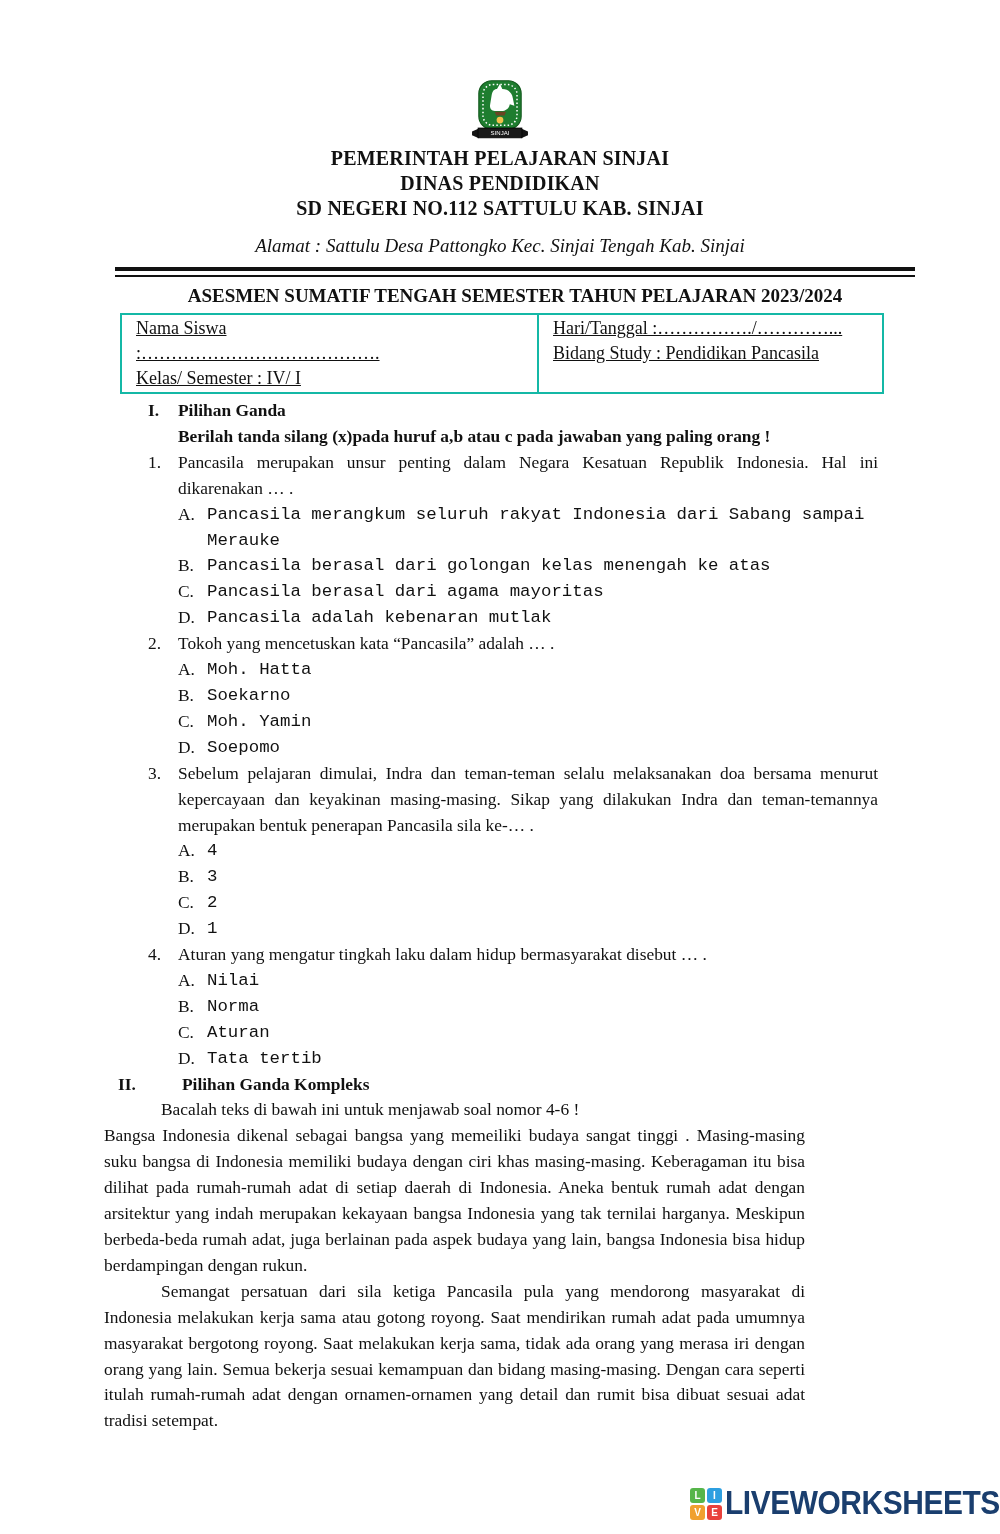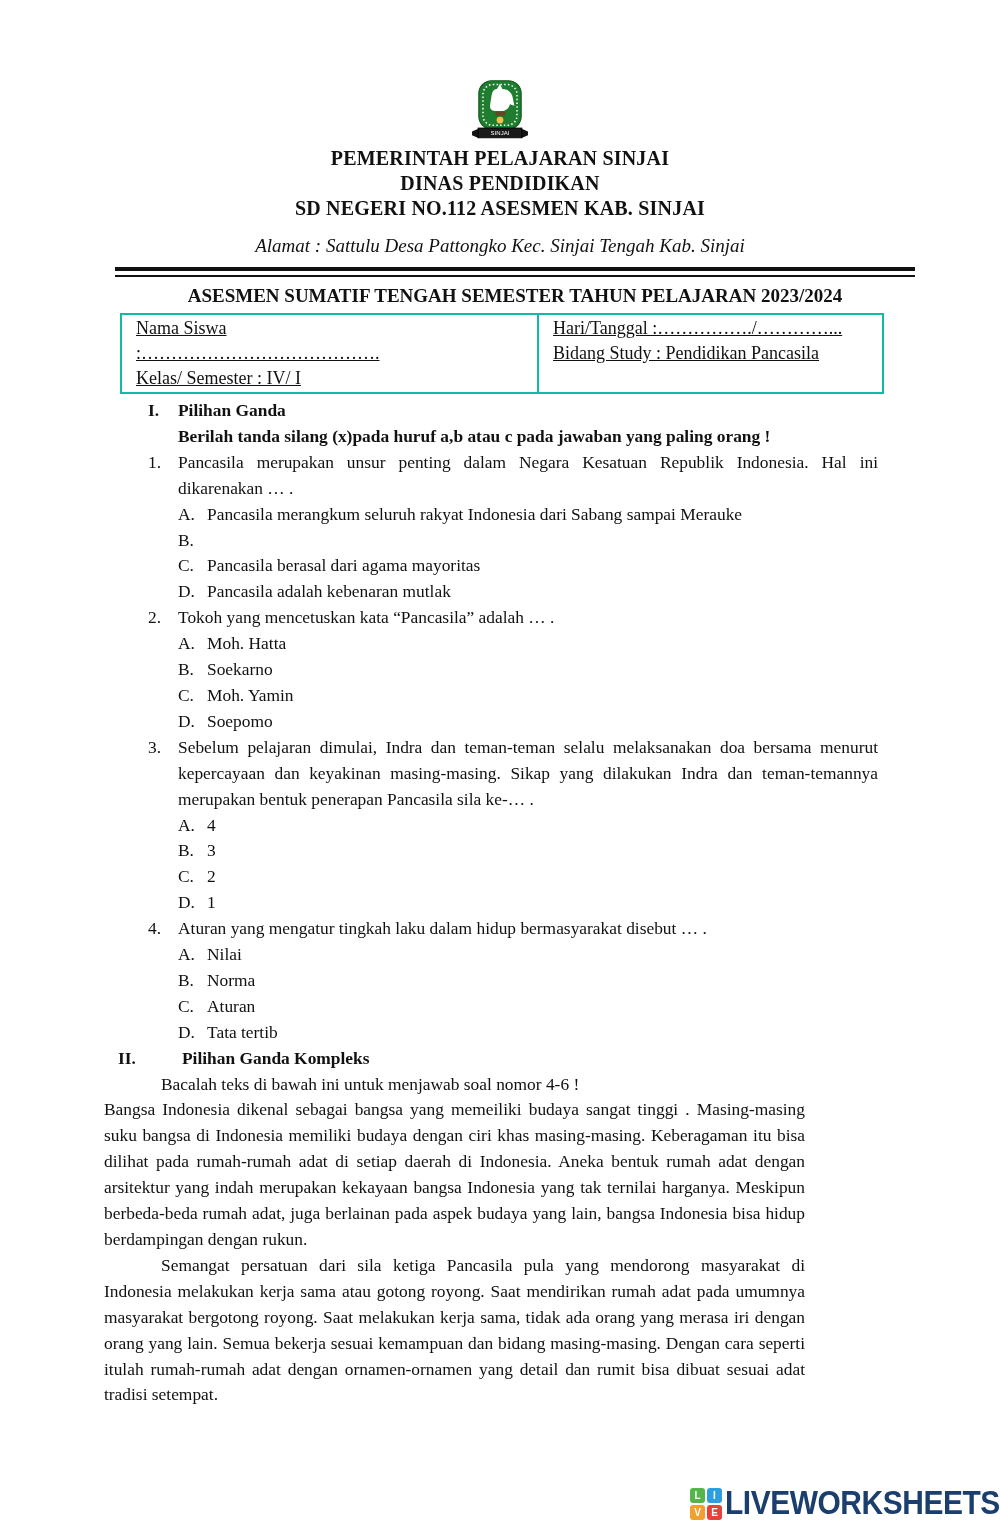--- a/index.html
+++ b/index.html
@@ -49,21 +49,21 @@
   
   .body-text { margin-top: 4px; font-size: 17.4px; line-height: 25.9px; }
   .row { display: flex; }
   .sec1-row { margin-left: 148px; }
   .num-cell { flex: 0 0 30px; }
   .sec-head { font-weight: bold; }
   .instr { margin-left: 178px; font-weight: bold; }
   .q-text { width: 700px; text-align: justify; }
   .opt-row { margin-left: 178px; }
   .opt-letter { flex: 0 0 29px; }
-  .opt-text { width: 670px; }
+  .opt-text { width: 670px; font-family: Liberation Mono, monospace; }
   .sec2-row { margin-left: 118px; }
   .sec2-num { flex: 0 0 64px; }
   .para-block { margin-left: 104px; width: 701px; }
   .para { text-align: justify; }
   .para-indent { text-indent: 57px; }
   .para-plain { text-align: left; }
 
   
   .lws { position: absolute; left: 690px; top: 1483px; display: flex; align-items: center; }
   .lws-grid {
@@ -93,21 +93,21 @@
       <path d="M46 12 l4 -7 3 7 c8 0 13 5 14 12 l2 10 -6 -2 c-1 6 -6 9 -11 9 l-9 0 c-5 0 -7 -4 -6 -9 l2 -12 c1 -5 3 -8 7 -8 z" fill="#ffffff"></path>
       <path d="M43 42 h15 l-2 5 h-11 z" fill="#6b4423"></path>
       <circle cx="50" cy="53" r="4.5" fill="#f2c14e"></circle>
       <path d="M13 68 l9 -4 v13 l-9 -4 z" fill="#141414"></path>
       <path d="M87 68 l-9 -4 v13 l9 -4 z" fill="#141414"></path>
       <rect x="21" y="63.5" width="58" height="13" fill="#1a1a1a" stroke="#000000"></rect>
       <text x="50" y="73" font-size="8" fill="#ffffff" text-anchor="middle" font-family="Liberation Sans, sans-serif">SINJAI</text>
     </svg>
     <div class="lh-line">PEMERINTAH PELAJARAN SINJAI</div>
     <div class="lh-line">DINAS PENDIDIKAN</div>
-    <div class="lh-line">SD NEGERI NO.112 ASESMEN KAB. SINJAI</div>
+    <div class="lh-line">SD NEGERI NO.112 SATTULU KAB. SINJAI</div>
     <div class="lh-address">Alamat : Sattulu Desa Pattongko Kec. Sinjai Tengah Kab. Sinjai</div>
   </div>
 
   <div class="double-rule"></div>
 
   <div class="exam-title">ASESMEN SUMATIF TENGAH SEMESTER TAHUN PELAJARAN 2023/2024</div>
 
   <table class="info-table">
     <tbody>
       <tr>
@@ -135,20 +135,21 @@
     <div class="row sec1-row">
       <span class="num-cell">1.</span>
       <span class="q-text">Pancasila merupakan unsur penting dalam Negara Kesatuan Republik Indonesia. Hal ini dikarenakan … .</span>
     </div>
     <div class="row opt-row">
       <span class="opt-letter">A.</span>
       <span class="opt-text">Pancasila merangkum seluruh rakyat Indonesia dari Sabang sampai Merauke</span>
     </div>
     <div class="row opt-row">
       <span class="opt-letter">B.</span>
+      <span class="opt-text">Pancasila berasal dari golongan kelas menengah ke atas</span>
     </div>
     <div class="row opt-row">
       <span class="opt-letter">C.</span>
       <span class="opt-text">Pancasila berasal dari agama mayoritas</span>
     </div>
     <div class="row opt-row">
       <span class="opt-letter">D.</span>
       <span class="opt-text">Pancasila adalah kebenaran mutlak</span>
     </div>
 

